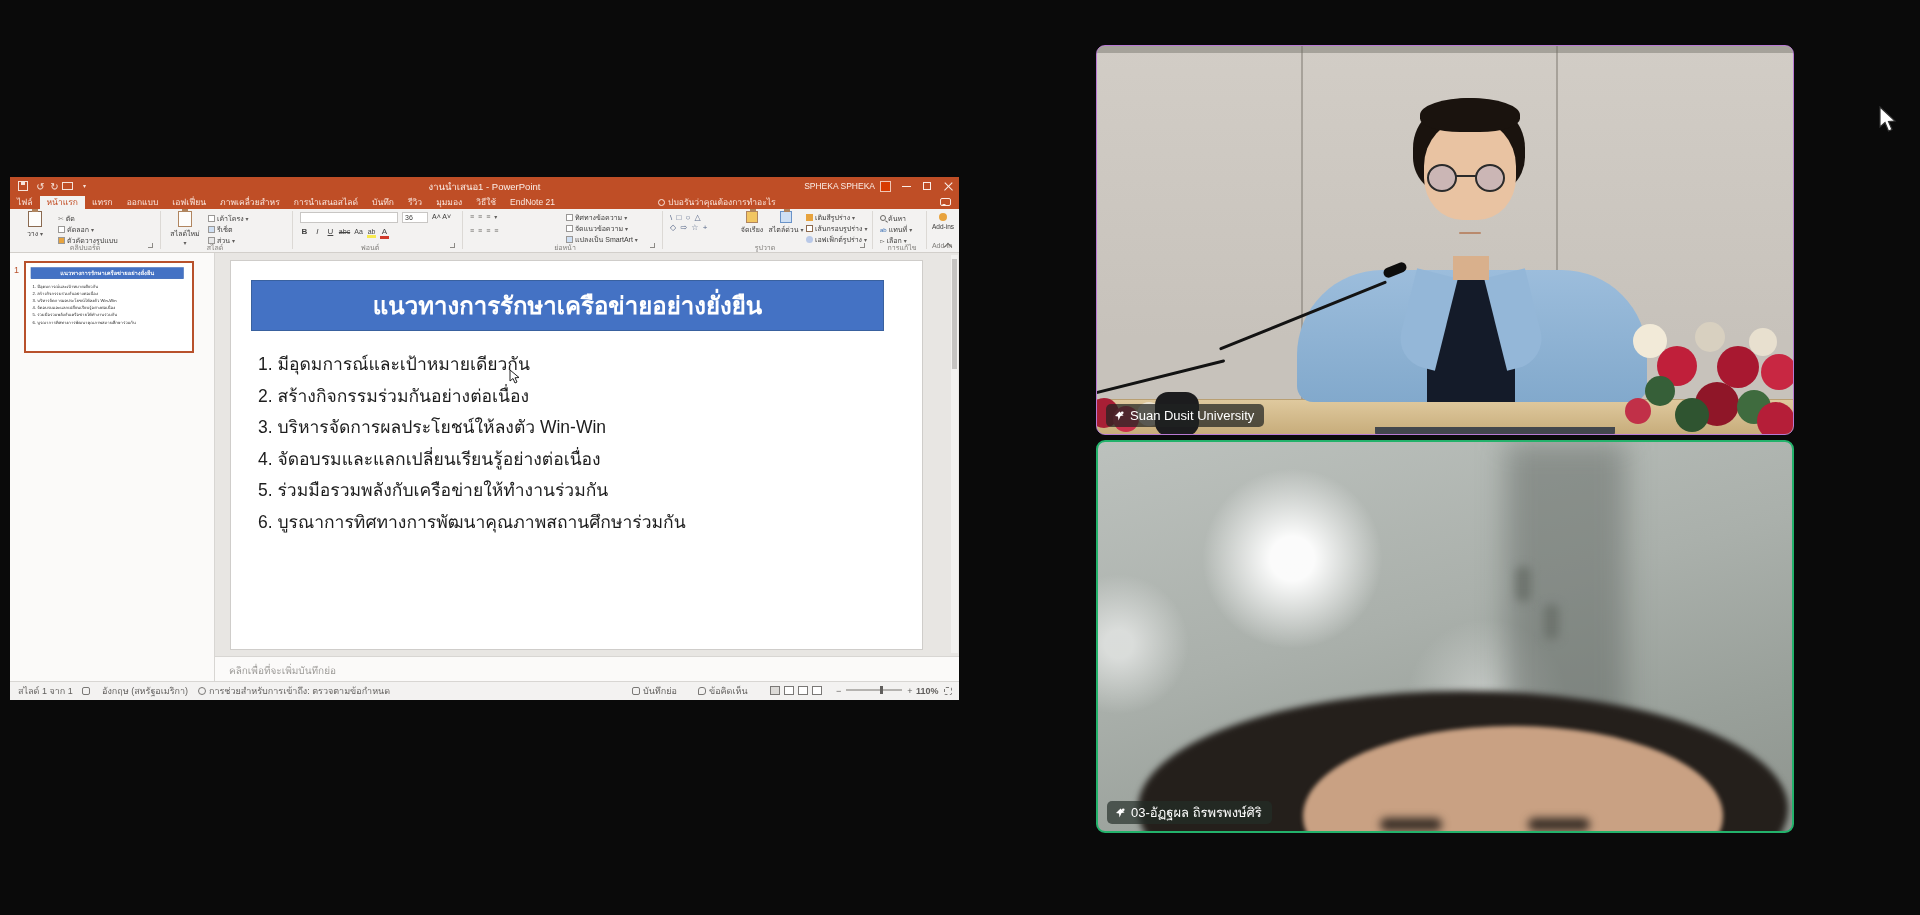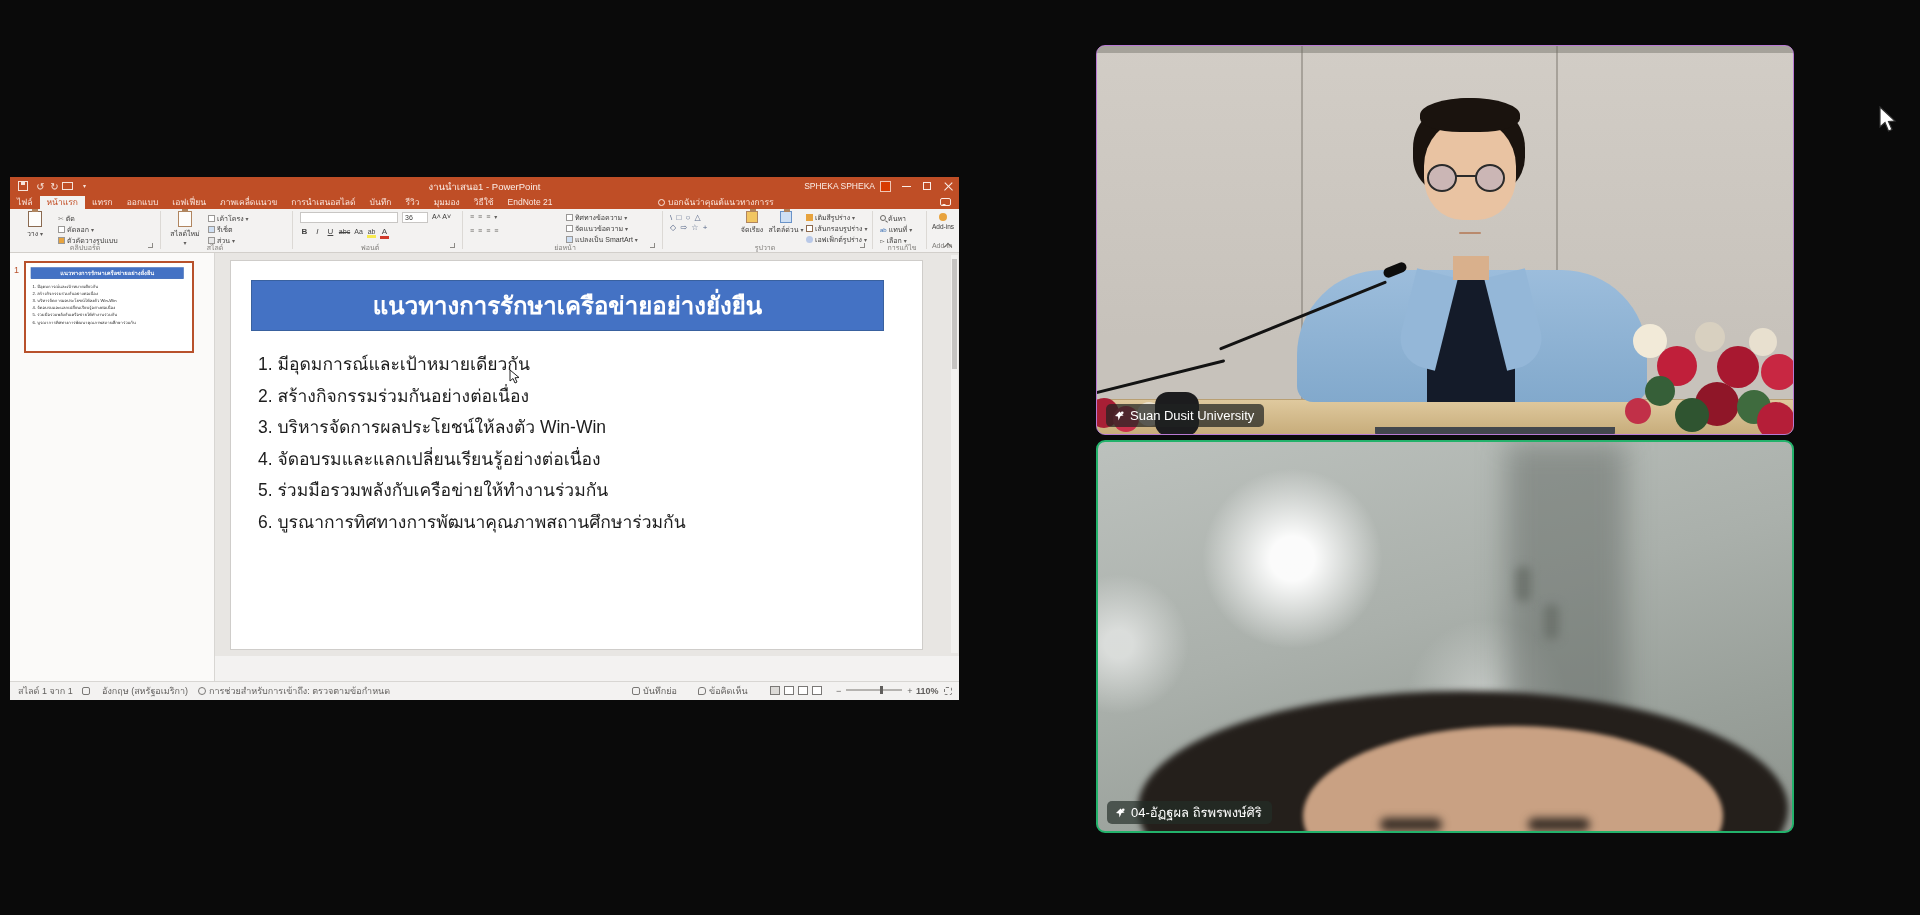--- a/index.html
+++ b/index.html
@@ -199,28 +199,28 @@
         <span class="x2"></span>
       </div>
   </div>
 
   <div id="ppt-tabs">
     <span class="tab">ไฟล์</span>
     <span class="tab active">หน้าแรก</span>
     <span class="tab">แทรก</span>
     <span class="tab">ออกแบบ</span>
     <span class="tab">เอฟเฟี่ยน</span>
-    <span class="tab">ภาพเคลื่ดแนวข</span>
+    <span class="tab">ภาพเคลื่วยสำหร</span>
     <span class="tab">การนำเสนอสไลด์</span>
     <span class="tab">บันทึก</span>
     <span class="tab">รีวิว</span>
     <span class="tab">มุมมอง</span>
     <span class="tab">วิธีใช้</span>
     <span class="tab">EndNote 21</span>
-    <span id="tellme"><span class="bulb"></span><span>บอกฉันว่าคุณต้แนวทางการร</span></span>
+    <span id="tellme"><span class="bulb"></span><span>ปบอรันว่าคุณต้องการทำอะไร</span></span>
     <span id="comment-bubble"></span>
   </div>
 
   <div id="ribbon">
 
     <div class="bigbtn" style="left:8px;">
       <div class="bicon"></div>
       <span>วาง</span> <span class="chev">▾</span>
     </div>
     <div class="smallrow" style="left:48px; top:4px;"><span style="color:#8a8886;">✂</span> <span>ตัด</span></div>
@@ -335,20 +335,23 @@
         <svg id="cursor-slide" width="12" height="16" viewBox="0 0 12 16">
           <path d="M1,1 L1,12 L4,9.5 L6,14 L8,13 L6,8.8 L10,8.5 Z" fill="#fff" stroke="#222" stroke-width="1"></path>
         </svg>
       </div>
       <div id="vscroll">
           <div class="vthumb"></div>
         </div>
     </div>
   </div>
 
+  <div id="notes">
+    <span>คลิกเพื่อที่จะเพิ่มบันทึกย่อ</span>
+  </div>
 
   <div id="statusbar">
     <span class="sb" style="left:8px;">สไลด์ 1 จาก 1</span>
     <span class="sb" style="left:72px;"><span class="sb-ic"></span></span>
     <span class="sb" style="left:92px;">อังกฤษ (สหรัฐอเมริกา)</span>
     <span class="sb" style="left:188px;"><span class="sb-ic" style="border-radius:50%;"></span><span>การช่วยสำหรับการเข้าถึง: ตรวจตามข้อกำหนด</span></span>
     <span class="sb" style="left:622px;"><span class="sb-ic"></span><span>บันทึกย่อ</span></span>
     <span class="sb" style="left:688px;"><span class="sb-ic" style="border-radius:3px 3px 3px 0;"></span><span>ข้อคิดเห็น</span></span>
     <span class="sb" style="left:760px;">
       <span class="view-ic sel"></span><span class="view-ic"></span><span class="view-ic"></span><span class="view-ic"></span>
@@ -422,19 +425,19 @@
   <div id="forehead"></div>
   <div class="brow" style="left:282px;"></div>
   <div class="brow" style="left:430px;"></div>
   <div class="pill" style="background:rgba(36,46,40,.68);">
     <svg width="12" height="12" viewBox="0 0 24 24">
         <g fill="#fff">
           <path d="M13 3 L21 11 L15 12 L11 21 L10 13 L4 12 Z"></path>
           <circle cx="18.5" cy="5.5" r="2.6"></circle>
         </g>
       </svg>
-    <span>04-อัฏฐผล ถิรพรพงษ์ศิริ</span>
+    <span>03-อัฏฐผล ถิรพรพงษ์ศิริ</span>
   </div>
 </div>
 
 <svg id="cursor-main" width="20" height="28" viewBox="0 0 20 28">
   <path d="M2,1 L2,21 L7,16.5 L10.5,25 L14,23.5 L10.5,15.5 L17,15 Z" fill="#fff" stroke="#333" stroke-width="1.2"></path>
 </svg>
 
 </body></html>

